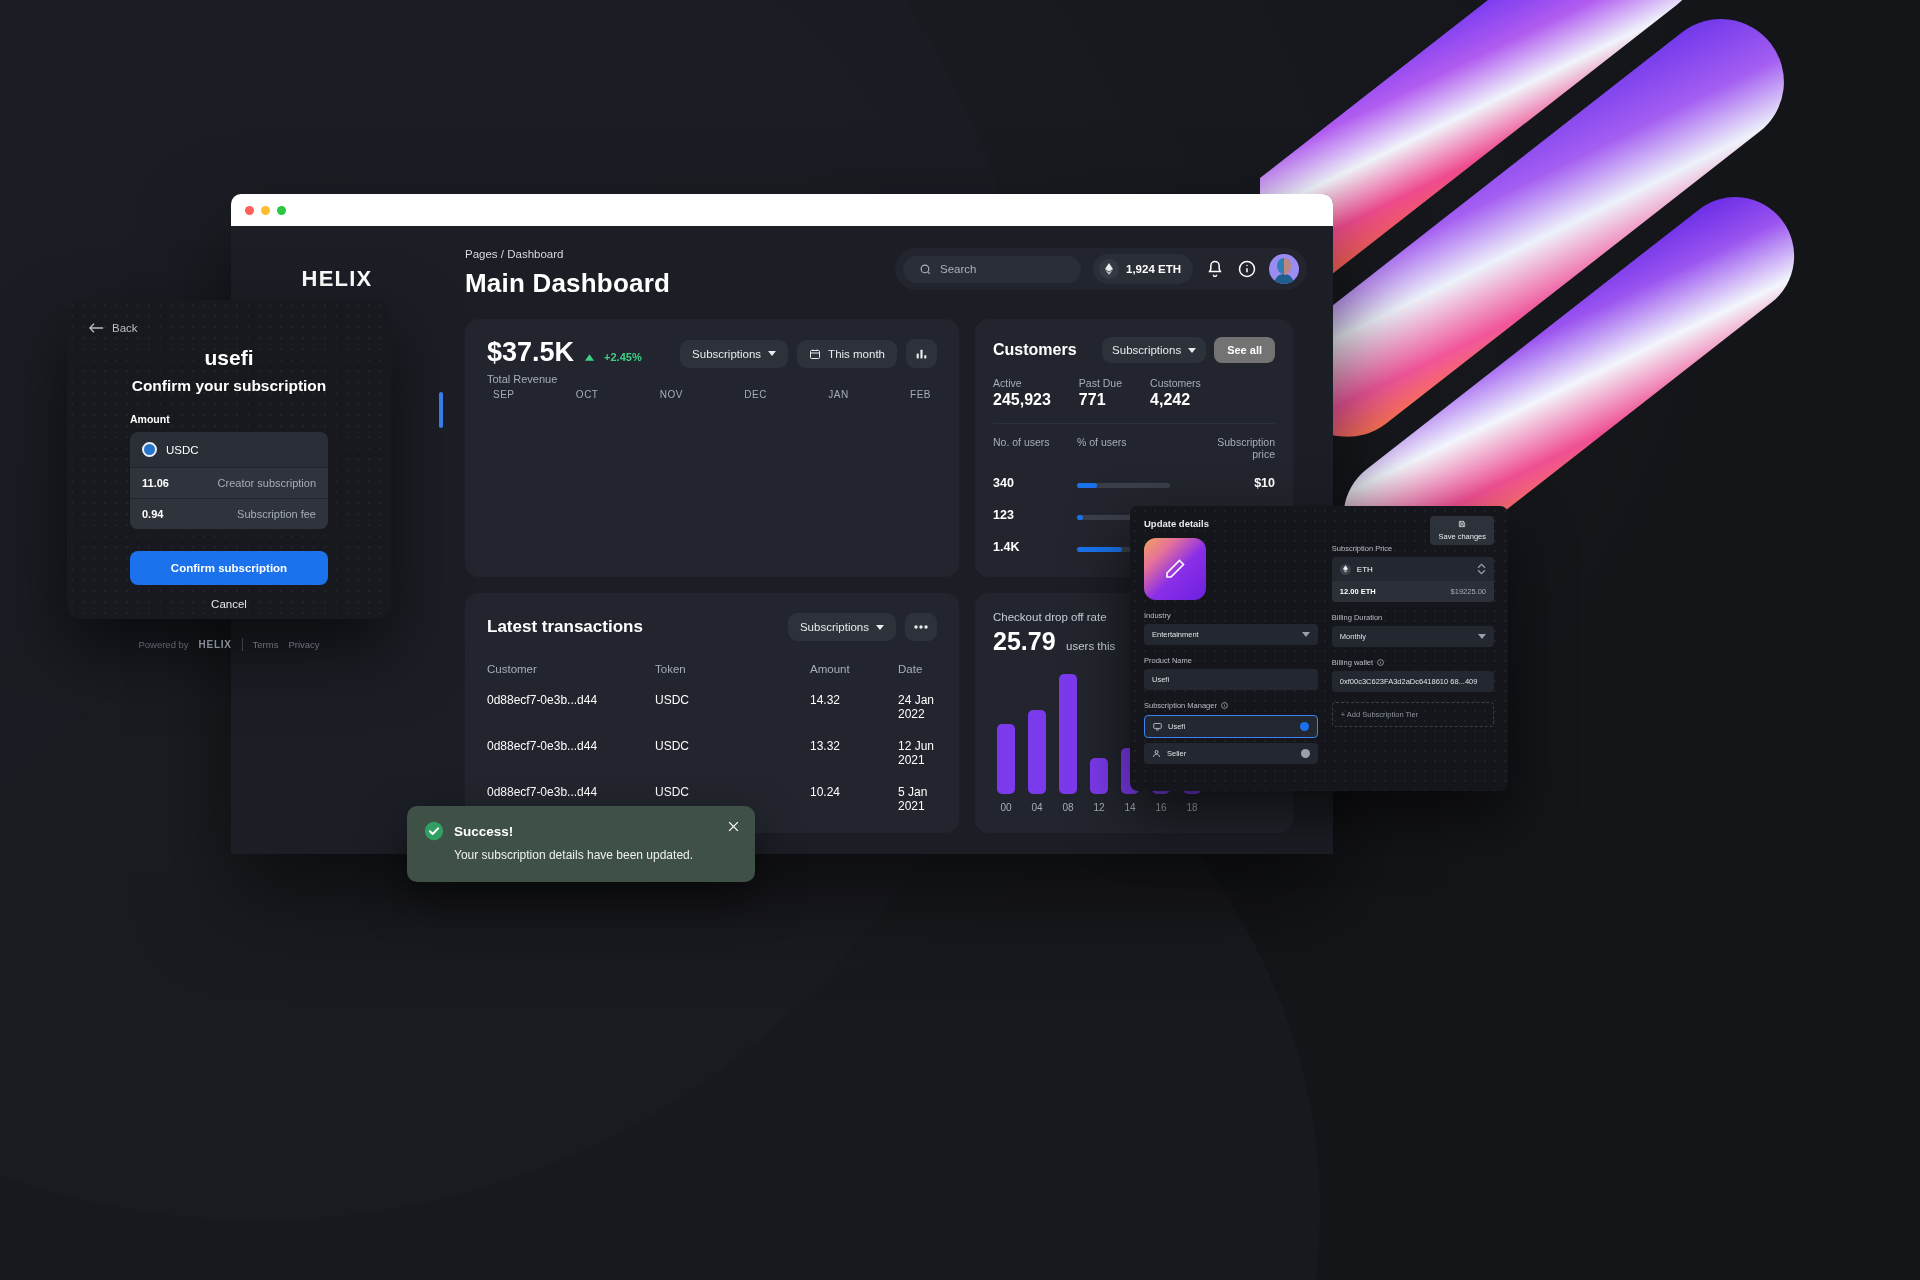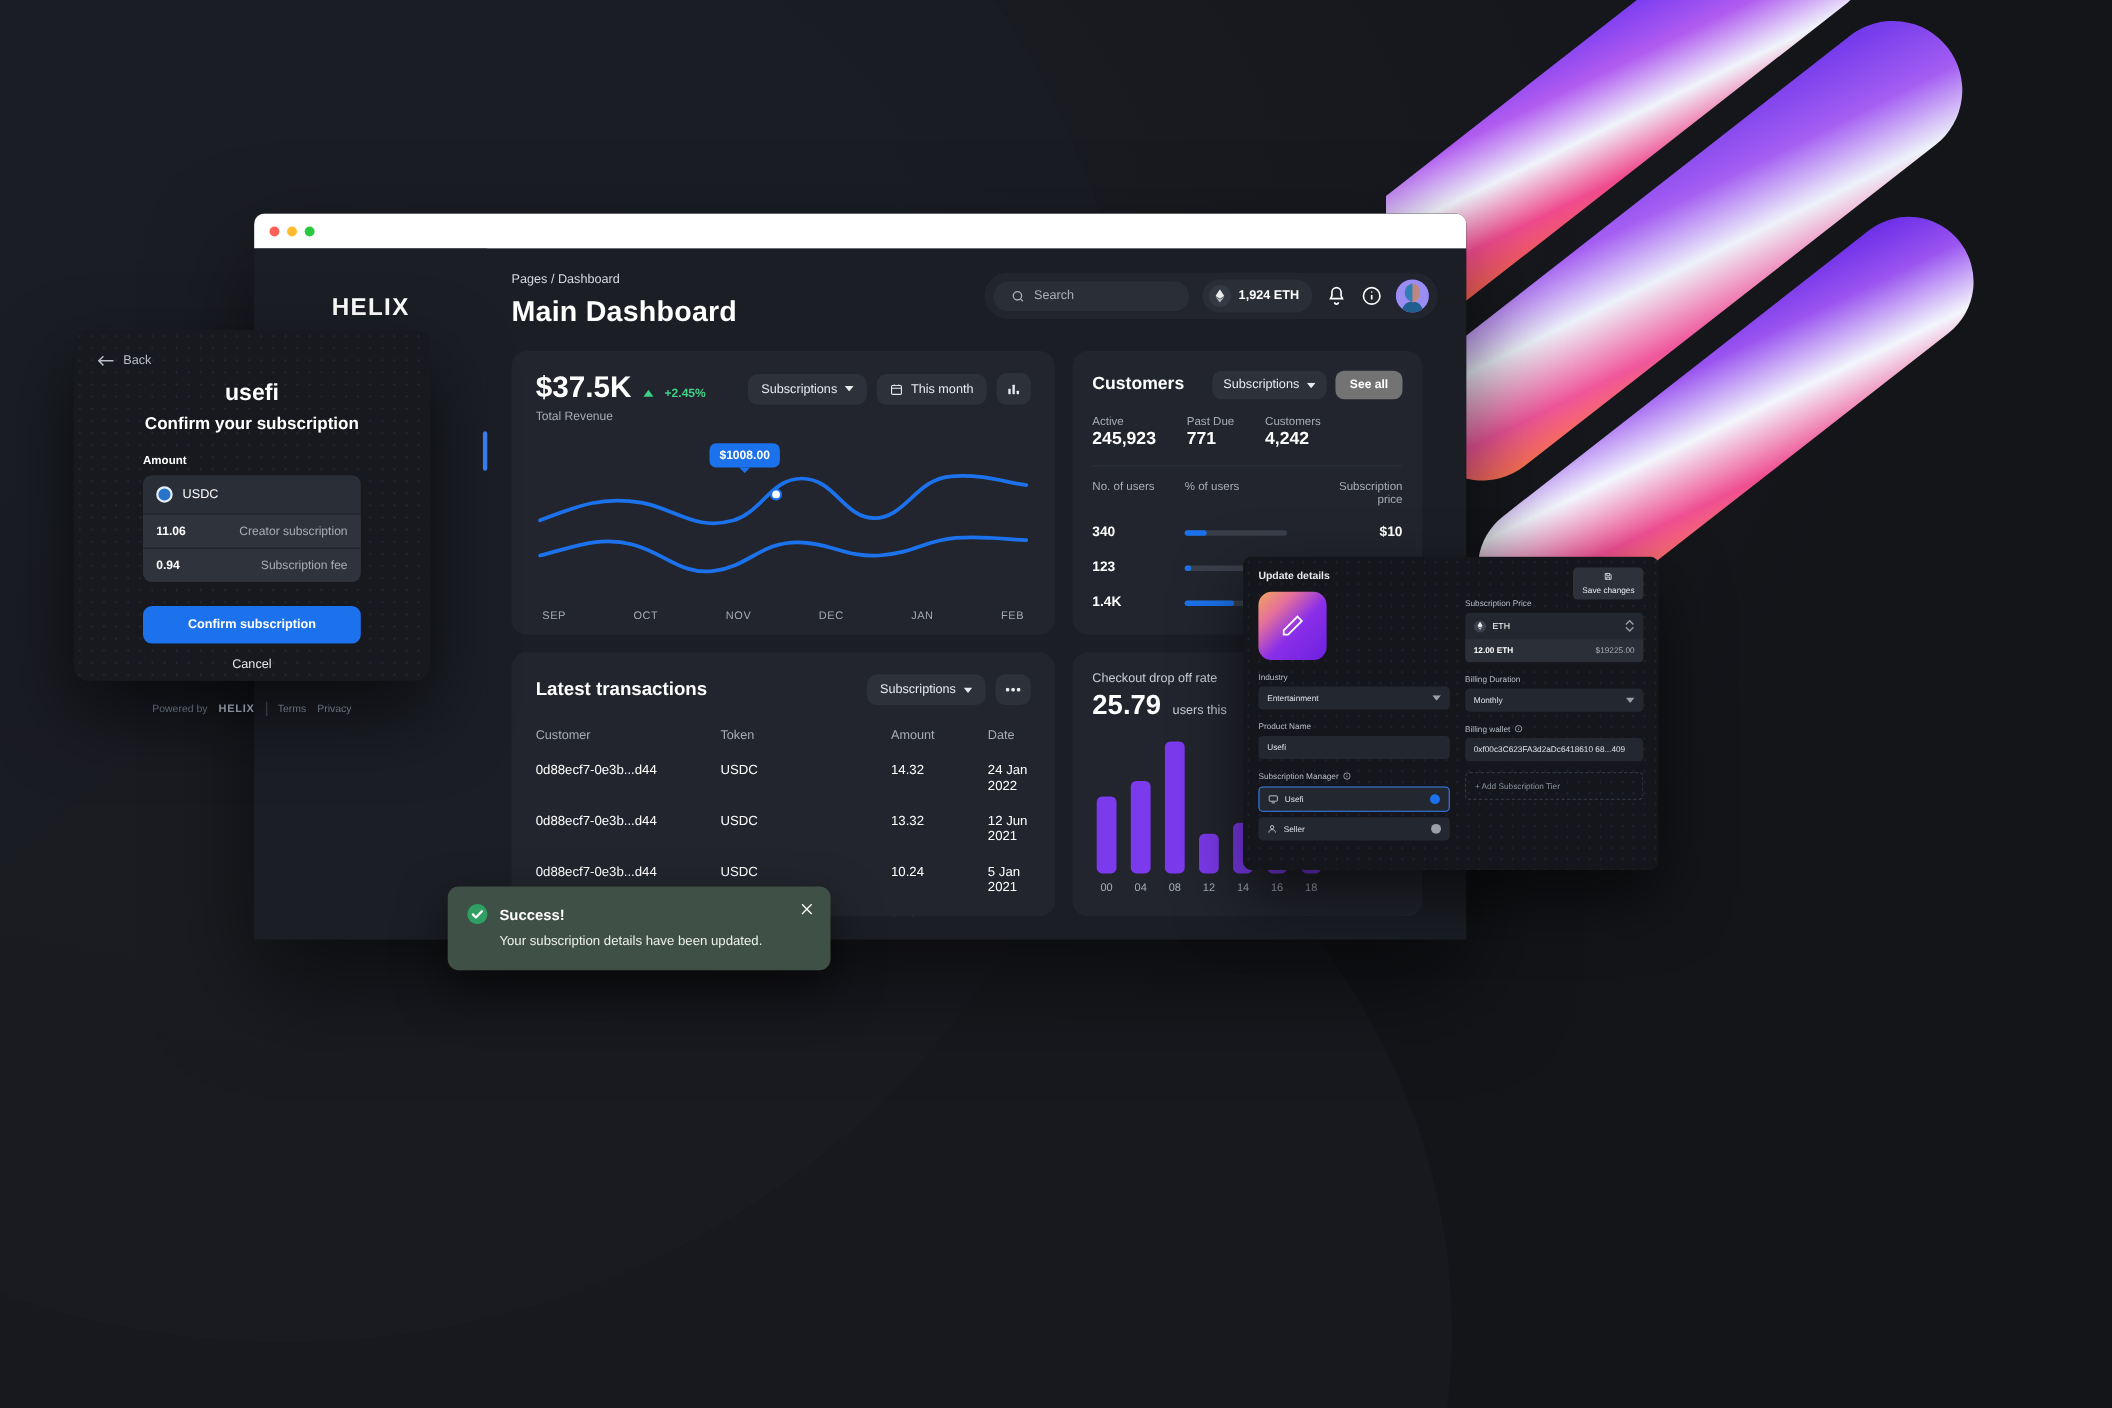--- a/index.html
+++ b/index.html
@@ -350,30 +350,20 @@
               <div class="pill-btn icon-only">
                 <svg width="13" height="13" viewBox="0 0 24 24" fill="#e8eaee">
                   <rect x="3" y="12" width="4" height="9" rx="1"></rect>
                     <rect x="10" y="5" width="4" height="16" rx="1"></rect>
                     <rect x="17" y="15" width="4" height="6" rx="1"></rect>
                 </svg>
               </div>
             </div>
           </div>
 
-          <div id="chart-area">
-            <div id="tooltip">$1008.00</div>
-            <svg width="450" height="132" viewBox="0 0 450 132" preserveAspectRatio="none">
-              <path d="M4,72 C40,58 62,50 96,56 C128,62 146,82 180,72 C206,64 214,34 242,34
-                       C272,34 280,70 308,70 C336,70 346,34 378,32 C410,30 428,38 446,40" fill="none" stroke="#1b72ec" stroke-width="3.4" stroke-linecap="round"></path>
-              <path d="M4,104 C36,96 58,86 88,94 C118,102 132,122 162,118 C194,114 204,92 238,92
-                       C268,92 282,106 312,104 C344,102 354,90 382,88 C412,86 430,90 446,90" fill="none" stroke="#1b72ec" stroke-width="3.4" stroke-linecap="round"></path>
-            </svg>
-            <div id="chart-dot"></div>
-          </div>
 
           <div id="x-axis">
             <span>SEP</span>
             <span>OCT</span>
             <span>NOV</span>
             <span>DEC</span>
             <span>JAN</span>
             <span>FEB</span>
           </div>
         </div>

